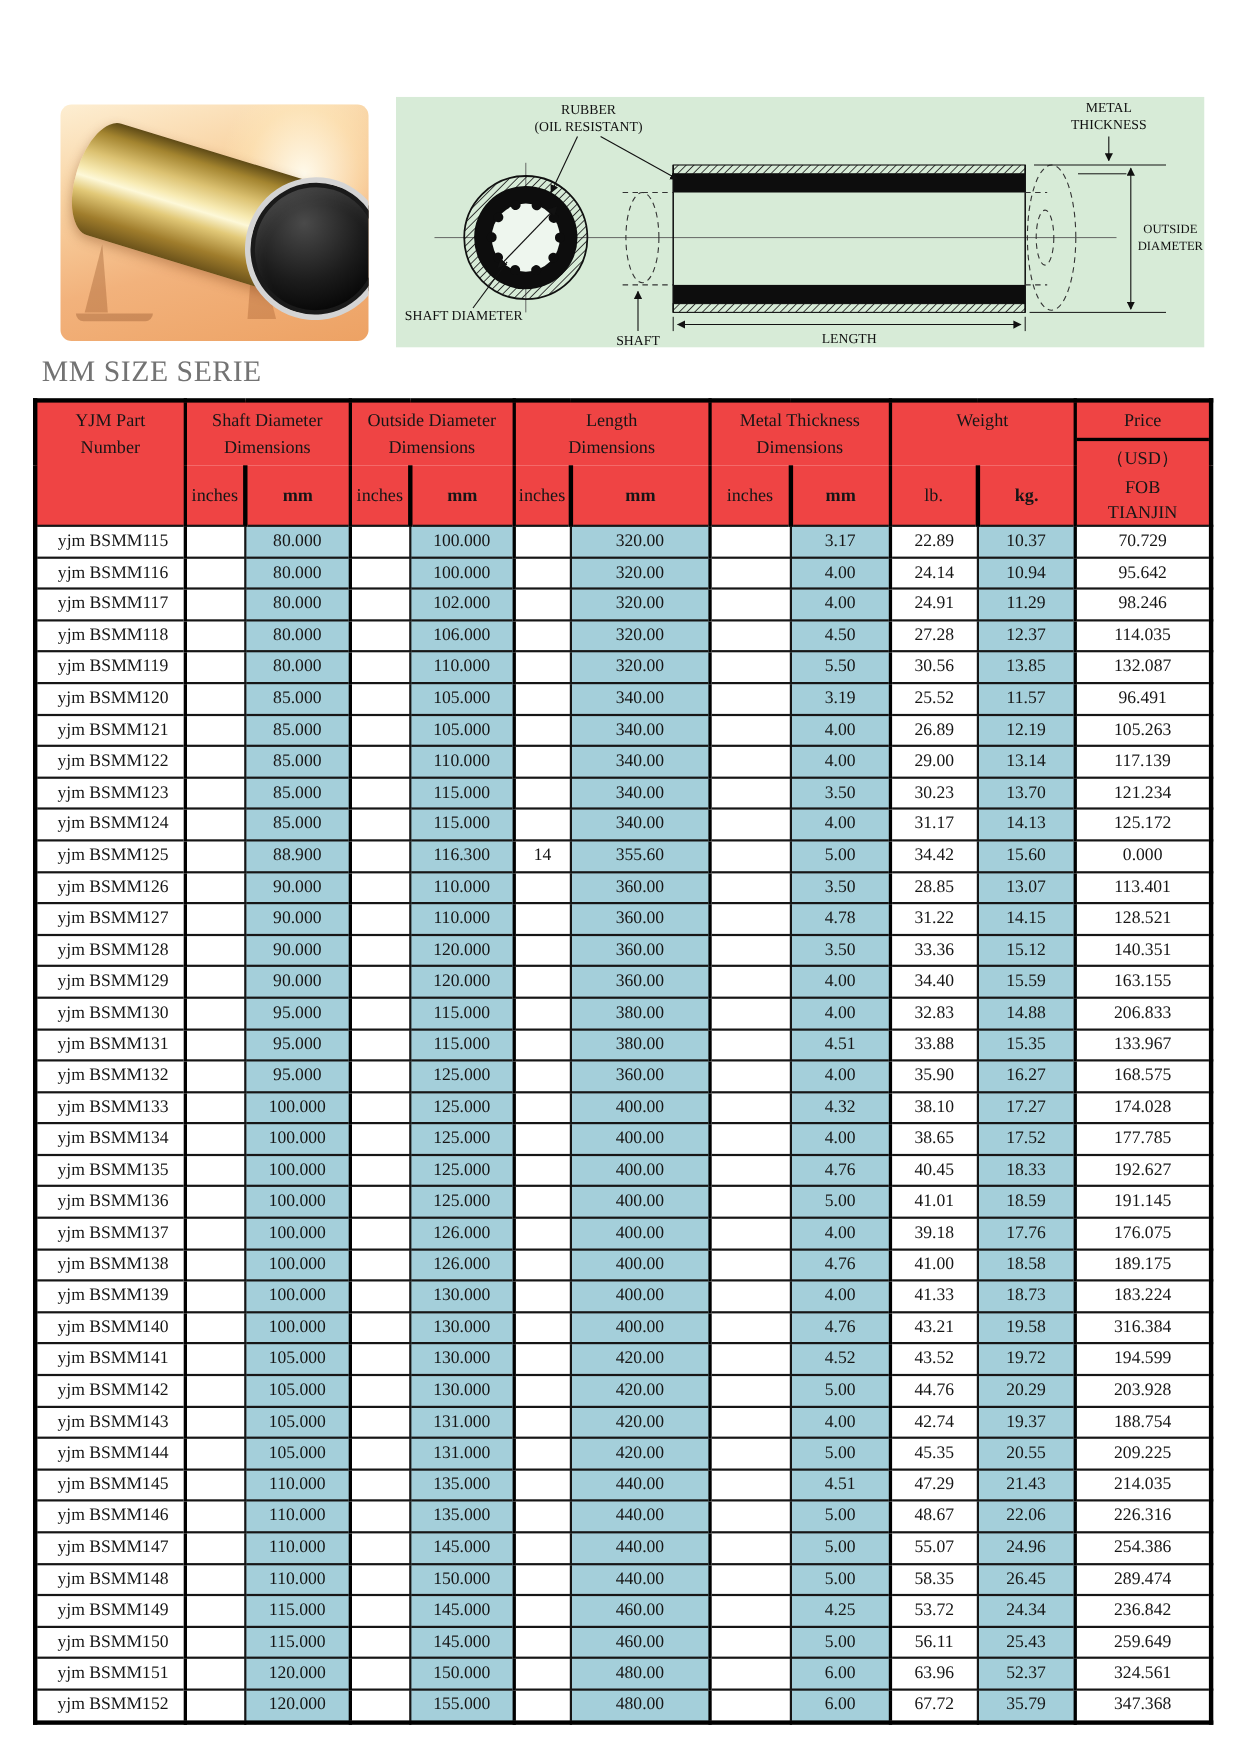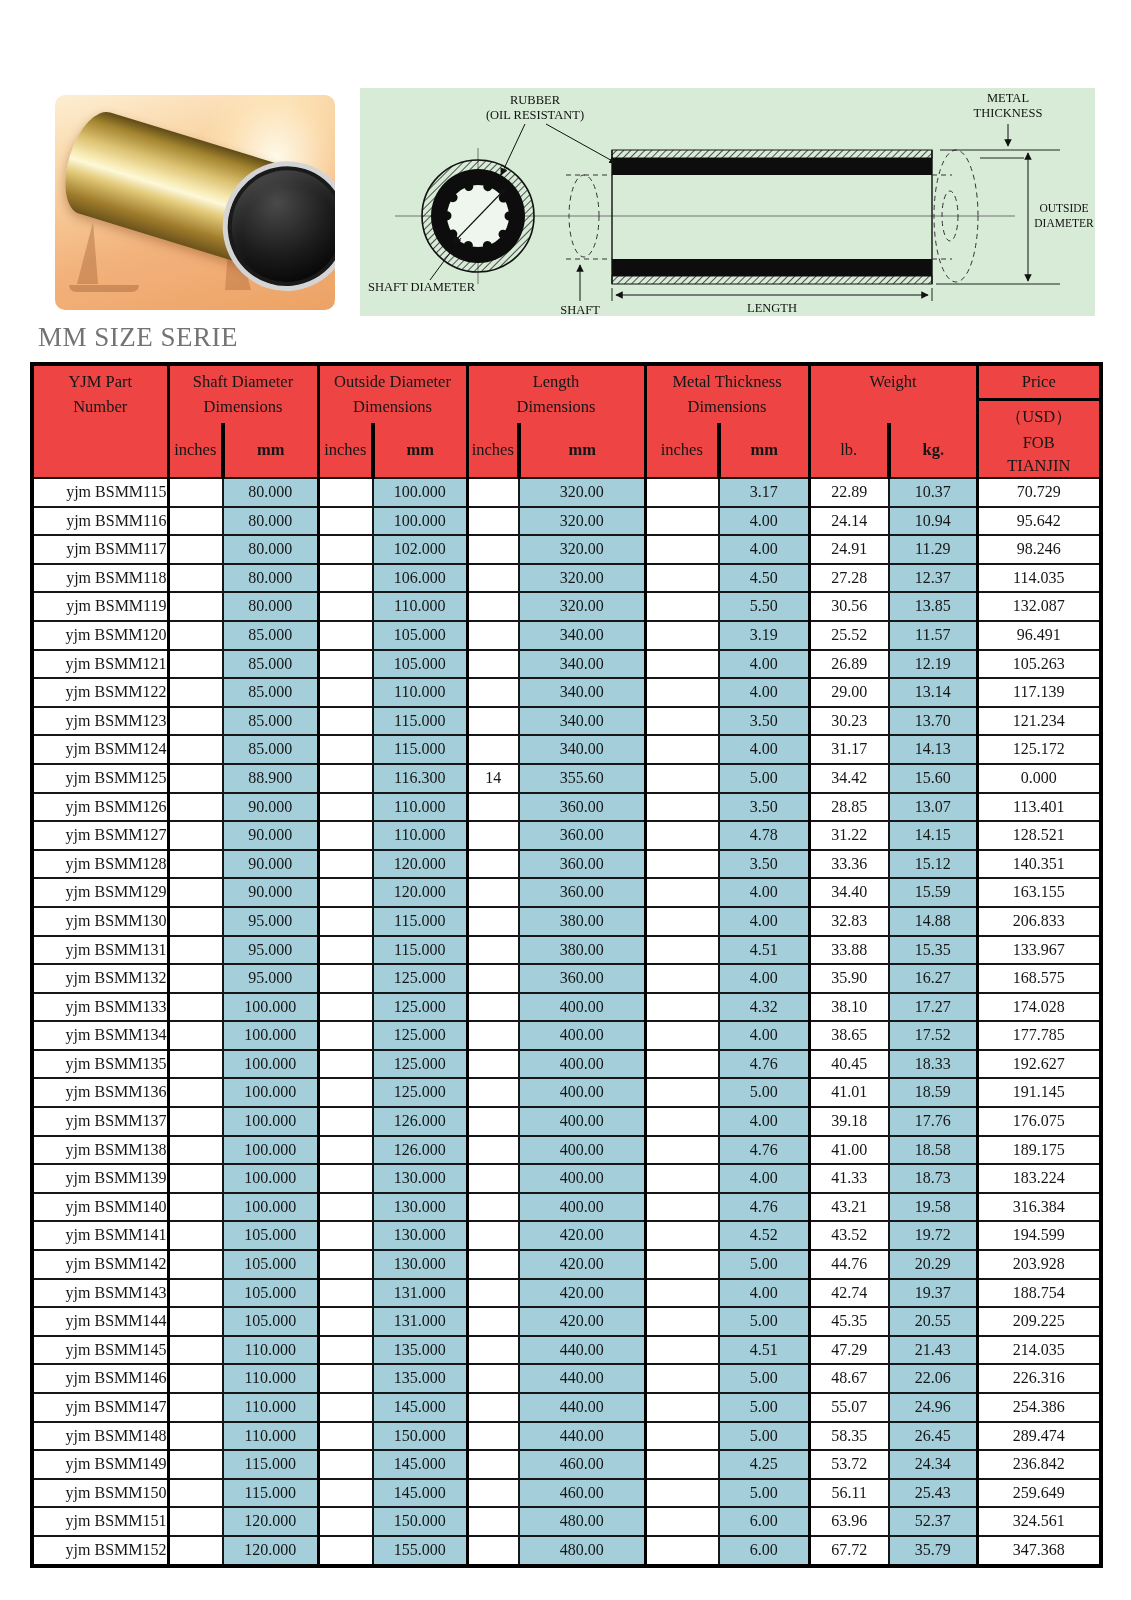--- a/index.html
+++ b/index.html
@@ -42,21 +42,21 @@
   th.sub{border-top:0;height:54px;vertical-align:middle;font-size:16.5px;}
   th.mmdiv,td.mmdiv-b{border-left-color:#000;font-weight:bold;}
   th.mmdiv{border-left-width:4px;border-left-style:solid;}
   .gl{border-left:3px solid #000 !important;}
   th.partcell{vertical-align:top;padding-top:3px;line-height:25px;}
   th.pricecell{vertical-align:top;padding:0;margin-top:30px;}
   .price-top{border-bottom:3px solid #000;height:32px;line-height:32px;}
   .price-usd{height:30px;line-height:32px;}
   .price-fob{height:23px;line-height:23px;}
   tbody td{height:26.6px;line-height:26.6px;font-size:16px;background:#ffffff;}
-  tbody td.part{text-align:right;padding-left:5px;}
+  tbody td.part{text-align:center;padding-left:5px;}
   tbody td.blue{background:#a4cfda;}
 </style>
 </head>
 <body>
 
 <div class="photo">
   <div class="sun"></div>
   <div class="boat b1"></div>
   <div class="boat b2"></div>
   <div class="boat b3"></div>

